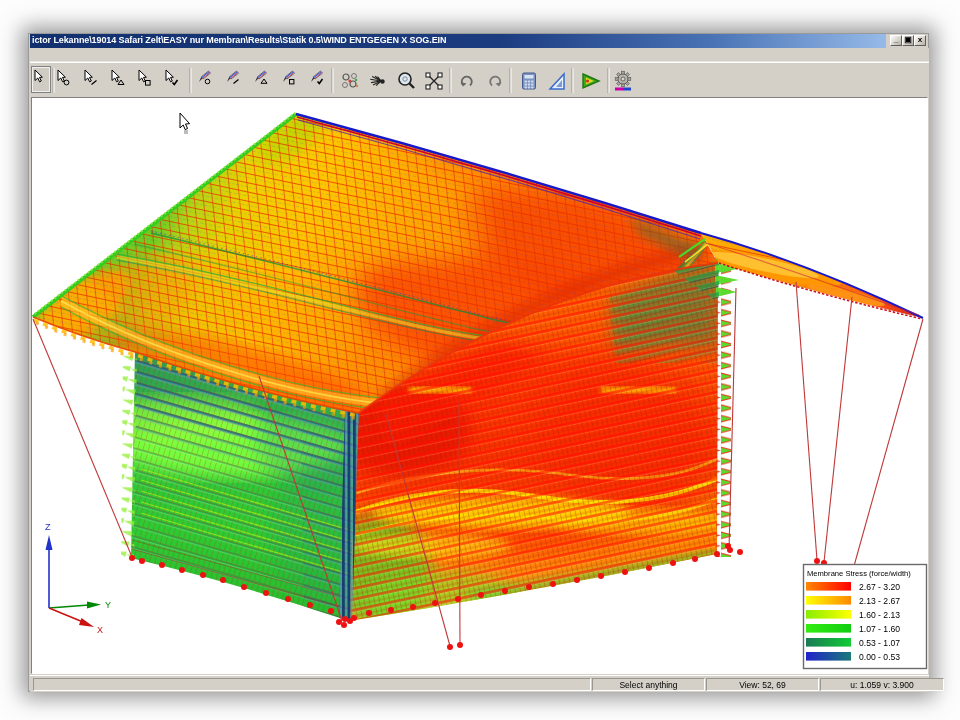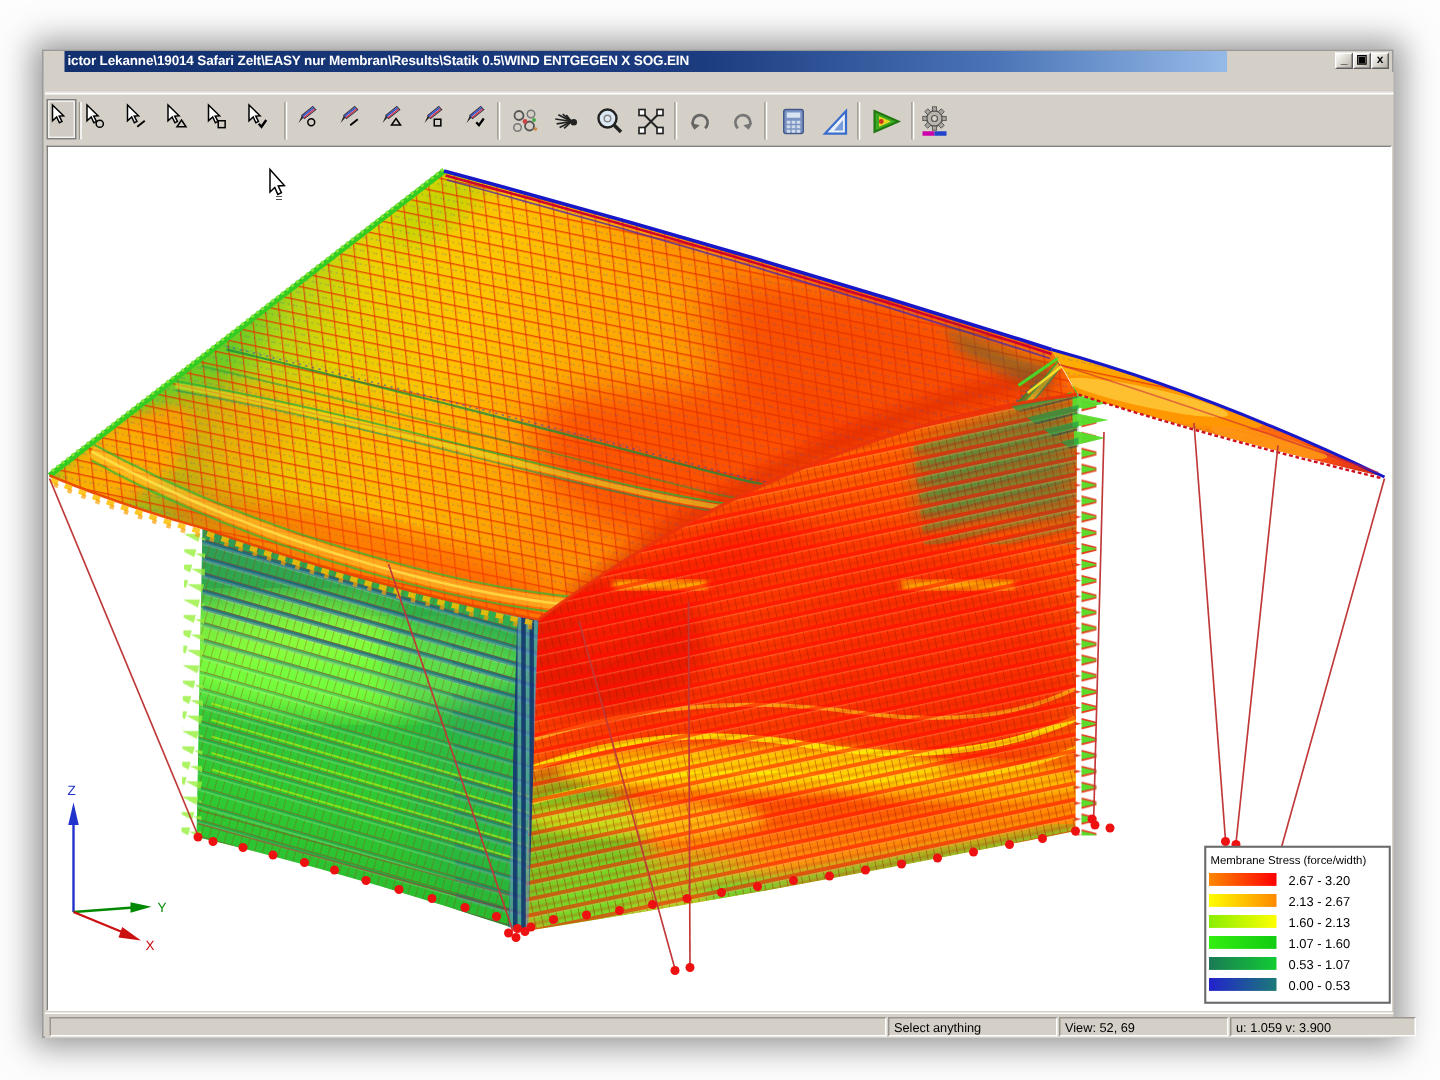--- a/index.html
+++ b/index.html
@@ -1,24 +1,24 @@
 <!DOCTYPE html>
 <html><head><meta charset="utf-8"><style>
 *{margin:0;padding:0;box-sizing:border-box;}
 html,body{width:960px;height:720px;overflow:hidden;font-family:"Liberation Sans",sans-serif;background:#fff;}
 #stage{position:absolute;left:0;top:0;width:960px;height:720px;background:#fdfdfd;}
 #win{position:absolute;left:28px;top:33px;width:901px;height:659px;background:#d4d0c8;box-shadow:0 0 20px 6px rgba(125,125,125,0.8);border:1px solid #9a9a9a;}
-#titlebar{position:absolute;left:14px;top:0px;width:775px;height:14px;background:linear-gradient(90deg,#12306e 0%,#1c3c80 55%,#4a74b6 80%,#96bae8 100%);color:#fff;font-size:9px;font-weight:bold;line-height:13px;letter-spacing:-0.1px;white-space:nowrap;overflow:hidden;}
+#titlebar{position:absolute;left:1px;top:0px;width:856px;height:14px;background:linear-gradient(90deg,#12306e 0%,#1c3c80 55%,#4a74b6 80%,#96bae8 100%);color:#fff;font-size:9px;font-weight:bold;line-height:13px;letter-spacing:-0.1px;white-space:nowrap;overflow:hidden;}
 #titletext{position:absolute;left:2px;top:0px;letter-spacing:-0.1px;}
 .wbtn{position:absolute;top:1px;width:12px;height:11px;background:linear-gradient(135deg,#fdfdfb,#d4d0c8 60%,#b5b1a9);border:1px solid #5f5f5f;border-top-color:#fff;border-left-color:#fff;color:#000;font-size:8px;font-weight:bold;text-align:center;line-height:8px;}
 #menustrip{position:absolute;left:1px;top:14px;width:899px;height:14px;background:#d4d0c8;border-bottom:1px solid #e8e6e2;}
 #toolbar{position:absolute;left:1px;top:28px;width:899px;height:34px;background:#d4d0c8;border-top:1px solid #fff;}
 #canvasframe{position:absolute;left:1px;top:62px;width:899px;height:579px;background:#d4d0c8;}
 #canvas{position:absolute;left:1px;top:1px;width:897px;height:577px;background:#fff;border:1px solid #808080;border-right-color:#fff;border-bottom-color:#fff;}
-#statusbar{position:absolute;left:1px;top:641px;width:899px;height:17px;background:#d4d0c8;border-top:1px solid #fff;font-size:8.5px;color:#000;}
+#statusbar{position:absolute;left:1px;top:641px;width:899px;height:17px;background:#d4d0c8;border-top:1px solid #fff;font-size:8.5px;color:#000;text-align:center;}
 .scell{position:absolute;top:2px;height:13px;border:1px solid #9a968e;border-bottom-color:#fff;border-right-color:#fff;padding:1px 3px;line-height:10px;background:#d4d0c8;overflow:hidden;}
 </style></head>
 <body>
 <div id="stage">
 <div id="win">
   <div id="titlebar">
         <span id="titletext">ictor Lekanne\19014 Safari Zelt\EASY nur Membran\Results\Statik 0.5\WIND ENTGEGEN X SOG.EIN</span>
       </div>
   <div class="wbtn" style="right:26px;">_</div>
   <div class="wbtn" style="right:14px;">▣</div>

